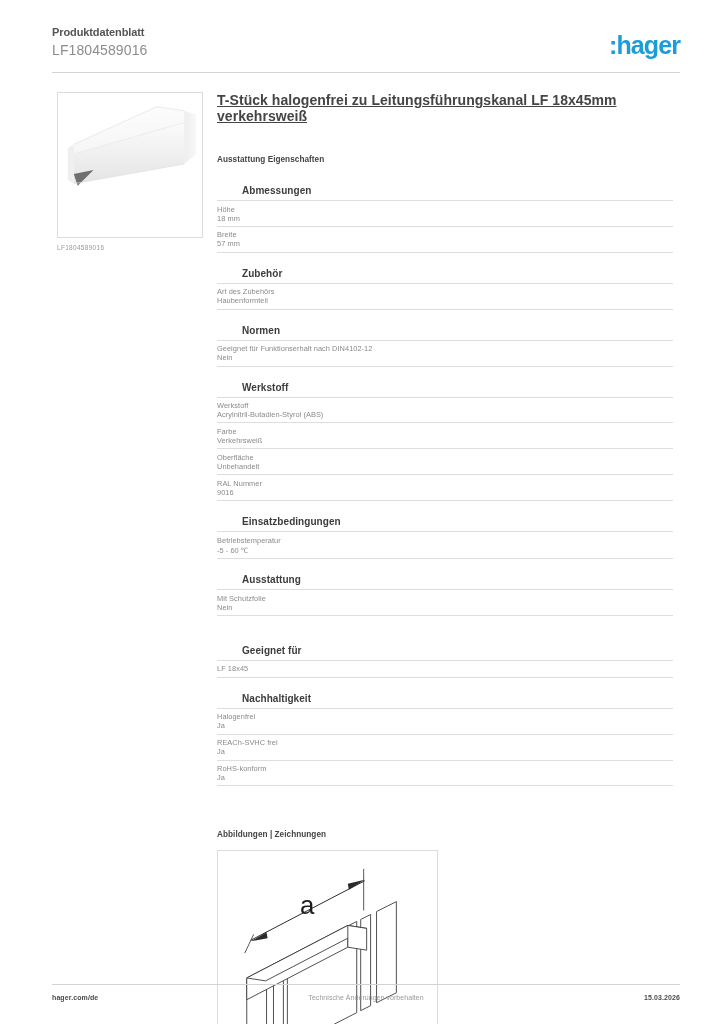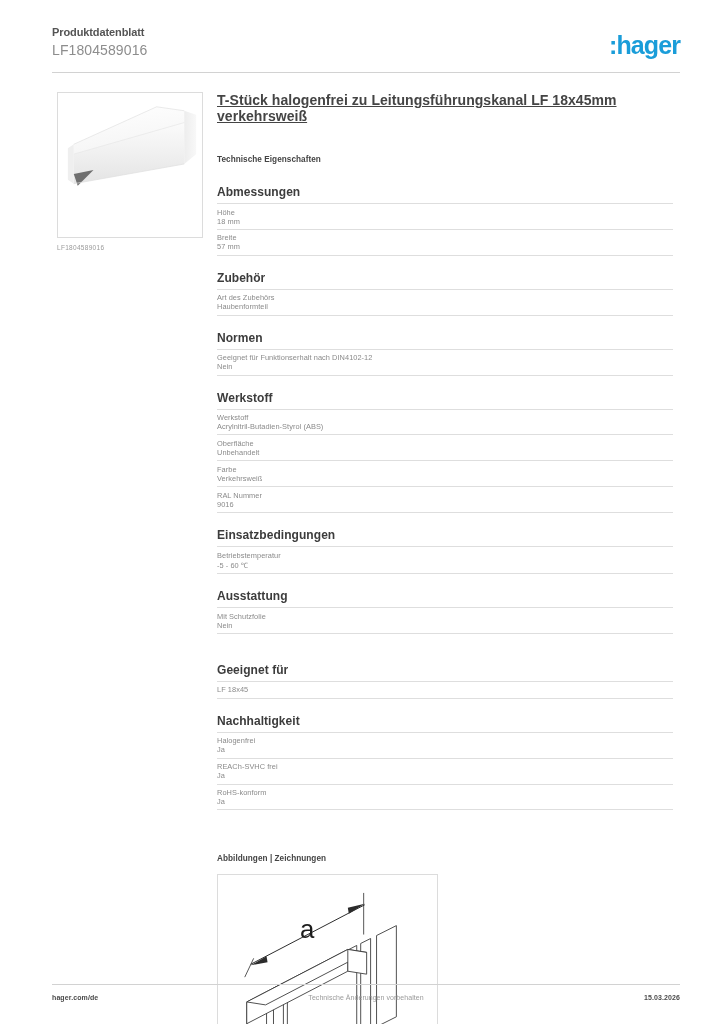--- a/index.html
+++ b/index.html
@@ -97,25 +97,26 @@
   .tech-head {
     font-size: 8.2px;
     font-weight: bold;
     color: #444;
     letter-spacing: 0.05px;
     margin-bottom: 21px;
   }
 
   .group { margin-bottom: 0; }
   .group-title {
-    font-size: 12px;
+    font-size: 10px;
     font-weight: bold;
     color: #3c3c3c;
     padding-bottom: 4px;
     letter-spacing: 0.05px;
+    margin-left: 25px;
   }
   .row {
     display: flex;
     justify-content: space-between;
     align-items: baseline;
     border-top: 1px solid #dedede;
     padding: 3.5px 0 3.4px 0;
     font-size: 7.4px;
     color: #8a8a8a;
     letter-spacing: 0.05px;
@@ -216,21 +217,21 @@
 
       <polyline points="16,52 100,14 128,18" fill="none" stroke="#e0e0e0" stroke-width="0.7"></polyline>
       <polyline points="16,62 128,30" fill="none" stroke="#e6e6e6" stroke-width="0.7"></polyline>
       <polyline points="16,92 128,72" fill="none" stroke="#dfdfdf" stroke-width="0.7"></polyline>
     </svg>
   </div>
   <div class="product-caption">LF1804589016</div>
 
   <div class="main">
     <div class="prod-name">T-Stück halogenfrei zu Leitungsführungskanal LF 18x45mm verkehrsweiß</div>
-    <div class="tech-head">Technische Eigenschaften</div>
+    <div class="tech-head">Ausstattung Eigenschaften</div>
 
     <div id="groups-container">
         <div class="group">
           <div class="group-title">Abmessungen</div>
           <div class="row">
             <span class="label">Höhe</span>
             <span class="value">18 mm</span>
           </div>
           <div class="row last">
             <span class="label">Breite</span>
@@ -254,26 +255,26 @@
           </div>
         </div>
         <div class="group-gap"></div>
         <div class="group">
           <div class="group-title">Werkstoff</div>
           <div class="row">
             <span class="label">Werkstoff</span>
             <span class="value">Acrylnitril-Butadien-Styrol (ABS)</span>
           </div>
           <div class="row">
+            <span class="label">Farbe</span>
+            <span class="value">Verkehrsweiß</span>
+          </div>
+          <div class="row">
             <span class="label">Oberfläche</span>
             <span class="value">Unbehandelt</span>
-          </div>
-          <div class="row">
-            <span class="label">Farbe</span>
-            <span class="value">Verkehrsweiß</span>
           </div>
           <div class="row last">
             <span class="label">RAL Nummer</span>
             <span class="value">9016</span>
           </div>
         </div>
         <div class="group-gap"></div>
         <div class="group">
           <div class="group-title">Einsatzbedingungen</div>
           <div class="row last">

